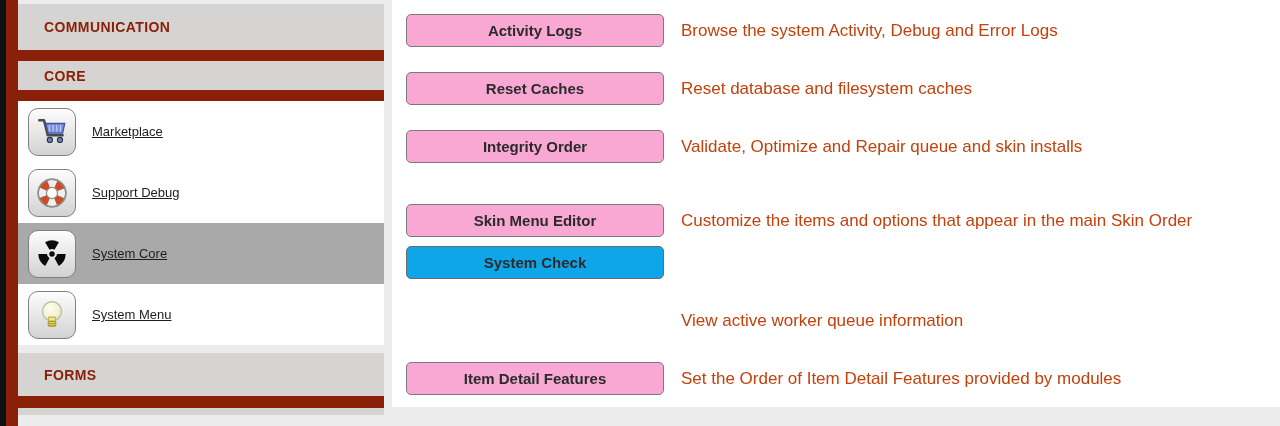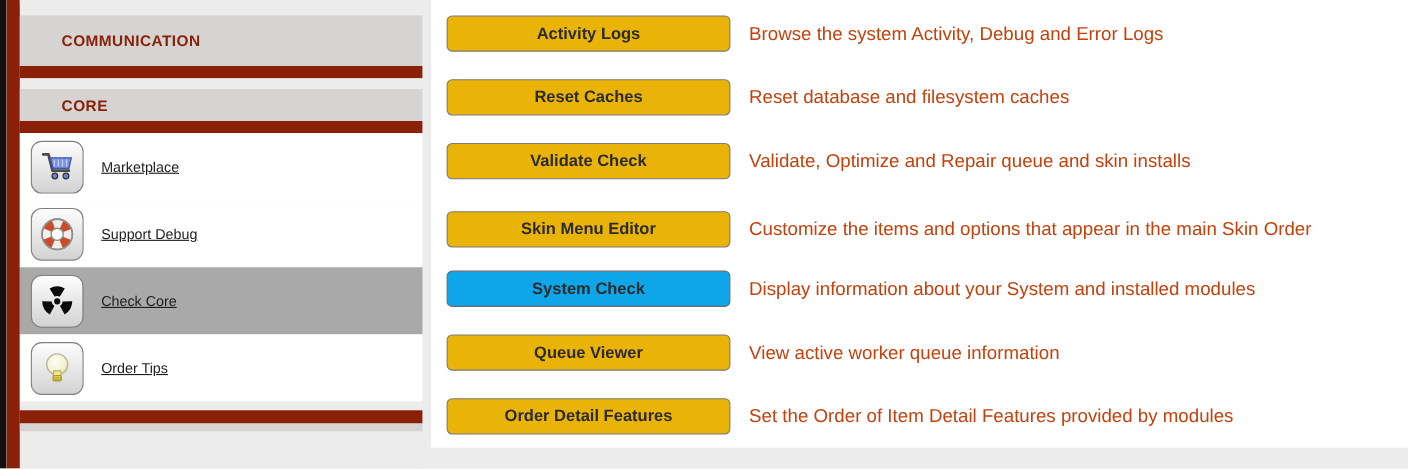--- a/index.html
+++ b/index.html
@@ -6,38 +6,38 @@
   html,body { width:1280px; height:426px; overflow:hidden; }
   body { font-family:"Liberation Sans", sans-serif; background:#ececec; position:relative; }
 
   .black-edge { position:absolute; left:0; top:0; width:6px; height:426px; background:#101010; }
 
   
   .sidebar { position:absolute; left:6px; top:0; width:378px; height:426px;
              border-left:12px solid #8a2008; background:#ececec; }
   .sb-gap { height:4px; background:#ececec; }
   .section-header { height:46px; background:#d5d4d2; display:flex; align-items:center;
-                    padding-left:38px;margin-top:10px; }
+                    padding-left:26px; }
   .section-header span { color:#8a2008; font-weight:bold; font-size:14px; letter-spacing:.4px; }
   .separator { height:11px; background:#8a2008; }
   .nav-item { height:61px; background:#ffffff; display:flex; align-items:center; cursor:pointer; }
   .nav-item.selected { background:#a9a9a9; }
   .icon-box { width:48px; height:48px; margin-left:10px; border:1px solid #7f7f7f; border-radius:10px;
               background:linear-gradient(#fdfdfd, #d2d2d2); display:flex; align-items:center;
               justify-content:center; box-shadow:inset 0 1px 0 #fff; }
   .nav-label { margin-left:16px; font-size:13px; color:#1d1d1d;text-decoration:underline; }
   .sb-tail { height:7px; background:#d5d4d2; }
   .gap8 { height:8px; background:#ececec; }
   .forms-header { height:43px; }
   .sep-bottom { height:12px; }
 
   
   .main { position:absolute; left:392px; top:0; width:888px; height:407px; background:#ffffff; }
   .tool-row { position:absolute; left:0; width:100%; height:33px; display:flex; align-items:center; }
-  .tool-btn { position:absolute; left:14px; width:258px; height:33px; background:#eab308;
+  .tool-btn { position:absolute; left:14px; width:258px; height:33px; background:#f9a8d4;
               border:1px solid #7a7a7a; border-radius:5px; font-family:"Liberation Sans",sans-serif;
               font-weight:bold; font-size:15px; color:#2b2b2b; cursor:pointer; }
   .tool-btn.active { background:#0ea5e9; border-color:#6b6b6b; }
   .tool-desc { position:absolute; left:289px; font-size:17px; color:#c2410c; white-space:nowrap; }
 </style>
 </head>
 <body>
 
 <div class="black-edge"></div>
 
@@ -85,78 +85,79 @@
         <g fill="#0b0b0b">
           <g id="wedge">
             <path d="M9.5 4.9 A13.2 13.2 0 0 1 22.5 4.9 L18.3 11.9 A5 5 0 0 0 13.7 11.9 Z"></path>
           </g>
           <path transform="rotate(120 16 16)" d="M9.5 4.9 A13.2 13.2 0 0 1 22.5 4.9 L18.3 11.9 A5 5 0 0 0 13.7 11.9 Z"></path>
           <path transform="rotate(240 16 16)" d="M9.5 4.9 A13.2 13.2 0 0 1 22.5 4.9 L18.3 11.9 A5 5 0 0 0 13.7 11.9 Z"></path>
           <circle cx="16" cy="16" r="2.6"></circle>
         </g>
       </svg>
     </div>
-    <span class="nav-label">Check Core</span>
+    <span class="nav-label">System Core</span>
   </div>
 
   <div class="nav-item">
     <div class="icon-box">
       <svg width="34" height="34" viewBox="0 0 32 32">
         <defs>
           <radialGradient id="bulbG" cx="40%" cy="35%" r="70%">
             <stop offset="0%" stop-color="#fdfdf2"></stop>
             <stop offset="70%" stop-color="#f3f2cf"></stop>
             <stop offset="100%" stop-color="#e4e0a4"></stop>
           </radialGradient>
         </defs>
         <circle cx="16" cy="12.5" r="9" fill="url(#bulbG)" stroke="#b9b9a6" stroke-width="1.2"></circle>
         <path d="M13 18 L12.6 22 L19.4 22 L19 18 Z" fill="#efe98e" stroke="#bdb05a" stroke-width="1"></path>
         <rect x="12.4" y="22" width="7.2" height="4.6" rx="1.4" fill="#e3d14f" stroke="#a79a33" stroke-width="1"></rect>
         <path d="M12.6 24 H19.4 M12.6 25.7 H19.4" stroke="#a79a33" stroke-width=".8"></path>
       </svg>
     </div>
-    <span class="nav-label">Order Tips</span>
+    <span class="nav-label">System Menu</span>
   </div>
 
   <div class="gap8"></div>
 
+  <div class="section-header forms-header">
+    <span>FORMS</span>
+  </div>
   <div class="separator sep-bottom"></div>
   <div class="sb-tail"></div>
 </div>
 
 <div class="main">
 
   <div class="tool-row" style="top:14px">
     <button class="tool-btn">Activity Logs</button>
     <span class="tool-desc">Browse the system Activity, Debug and Error Logs</span>
   </div>
 
   <div class="tool-row" style="top:72px">
     <button class="tool-btn">Reset Caches</button>
     <span class="tool-desc">Reset database and filesystem caches</span>
   </div>
 
   <div class="tool-row" style="top:130px">
-    <button class="tool-btn">Validate Check</button>
+    <button class="tool-btn">Integrity Order</button>
     <span class="tool-desc">Validate, Optimize and Repair queue and skin installs</span>
   </div>
 
-  <div class="tool-row" style="top:192px">
+  <div class="tool-row" style="top:204px">
     <button class="tool-btn">Skin Menu Editor</button>
     <span class="tool-desc">Customize the items and options that appear in the main Skin Order</span>
   </div>
 
   <div class="tool-row" style="top:246px">
     <button class="tool-btn active">System Check</button>
-    <span class="tool-desc">Display information about your System and installed modules</span>
   </div>
 
   <div class="tool-row" style="top:304px">
-    <button class="tool-btn">Queue Viewer</button>
     <span class="tool-desc">View active worker queue information</span>
   </div>
 
   <div class="tool-row" style="top:362px">
-    <button class="tool-btn">Order Detail Features</button>
+    <button class="tool-btn">Item Detail Features</button>
     <span class="tool-desc">Set the Order of Item Detail Features provided by modules</span>
   </div>
 
 </div>
 
 </body></html>

